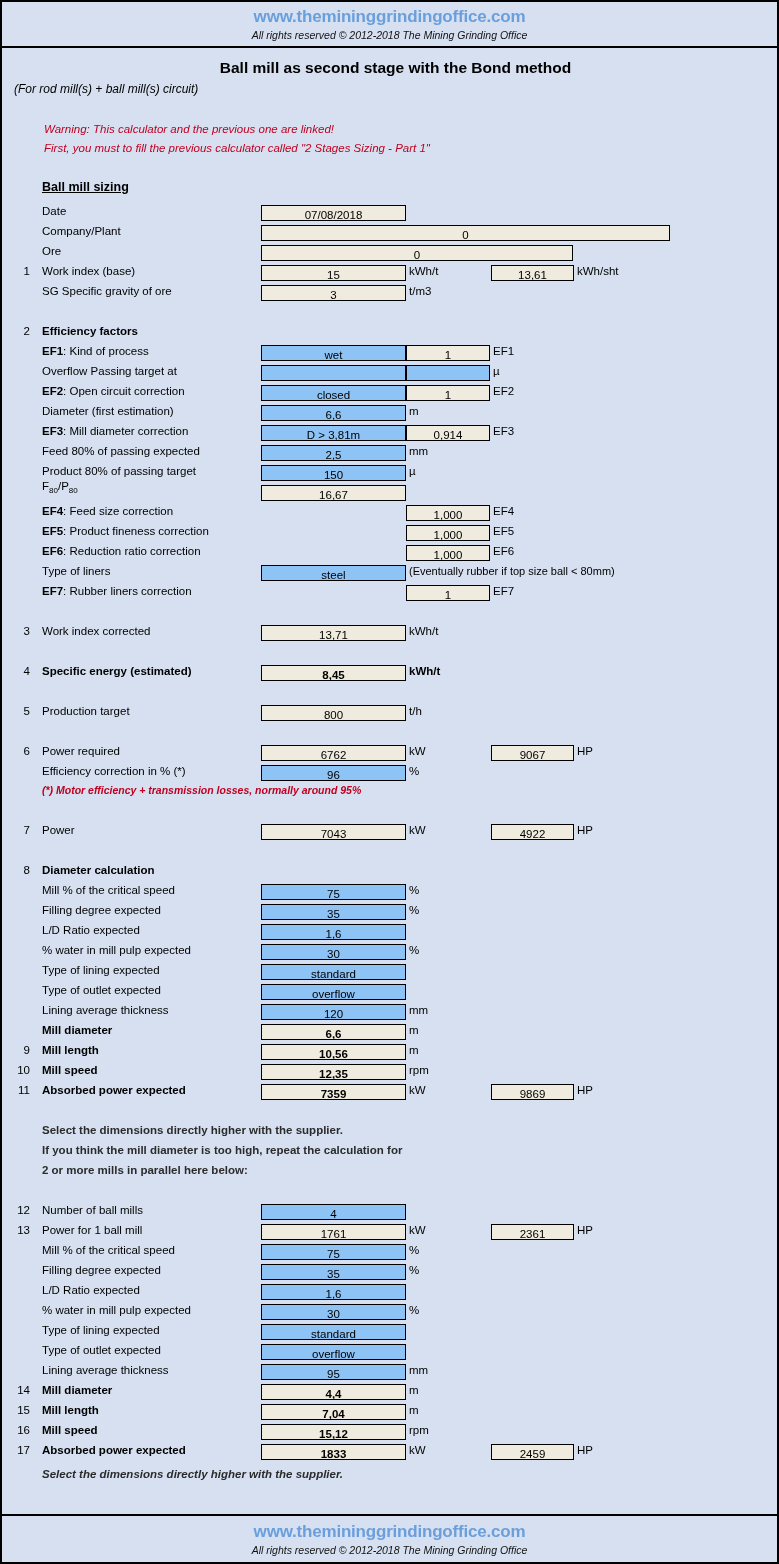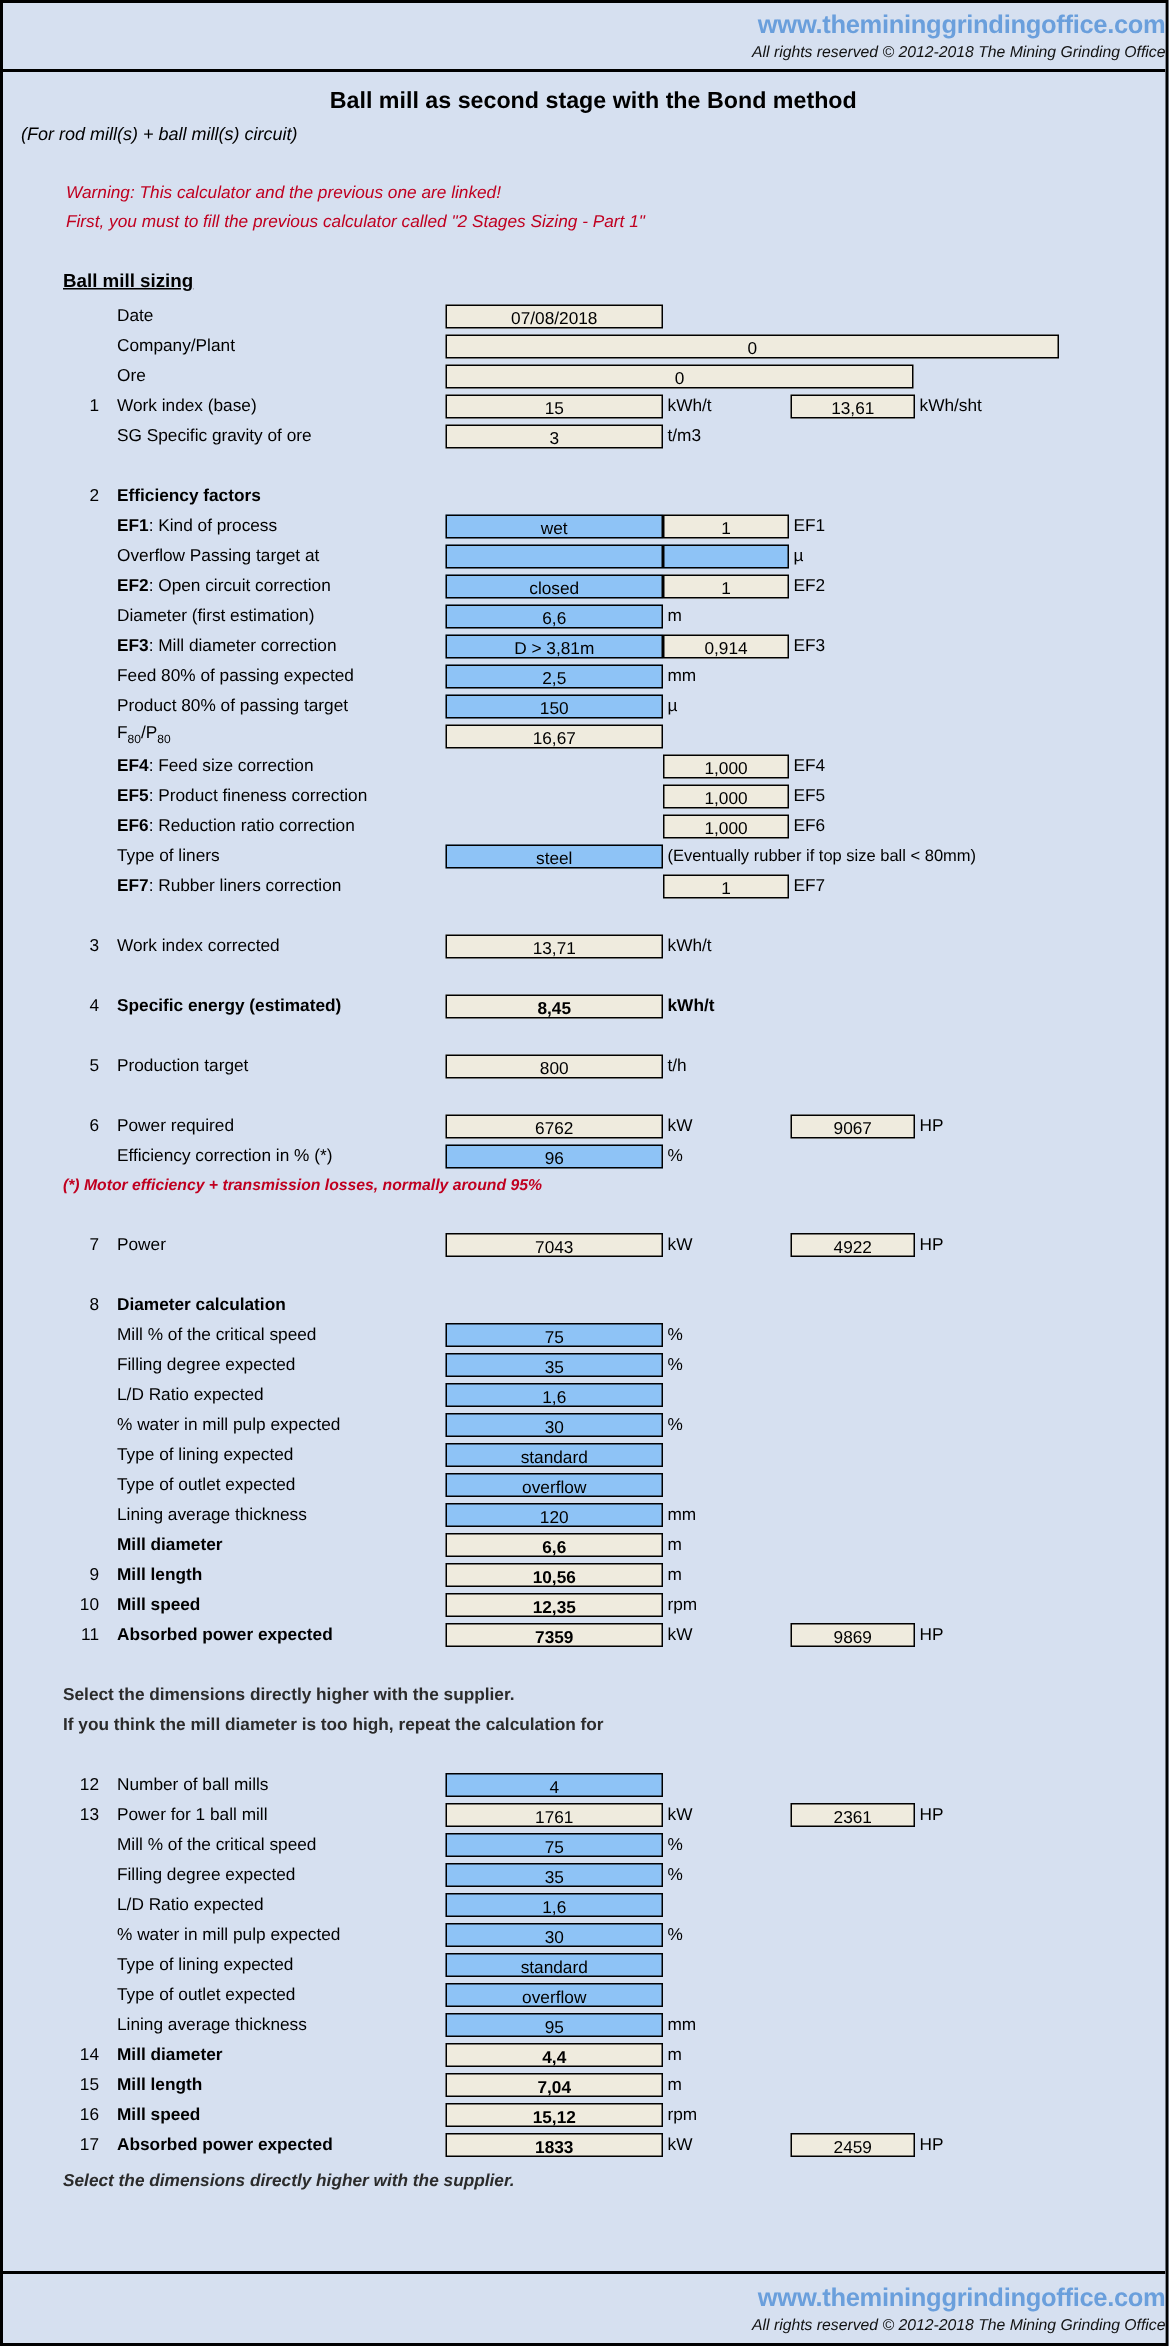--- a/index.html
+++ b/index.html
@@ -14,21 +14,21 @@
     width:779px;height:1564px;
     box-sizing:border-box;
     border:2px solid #000;
     background:#d6e0f0;
     overflow:hidden;
   }
   
   .banner{
     box-sizing:border-box;
     width:100%;
-    text-align:right;
+    text-align:center;
     background:#d6e0f0;
   }
   .banner-top{border-bottom:2px solid #000;padding:4px 0 3px;}
   .banner-bot{border-top:2px solid #000;padding:5px 0 4px;}
   .banner .site{
     color:#6a9fdc;
     font-weight:bold;
     font-size:17px;
     letter-spacing:-.2px;
     line-height:22px;
@@ -56,22 +56,21 @@
   .sect-title{
     font-weight:bold;font-size:12.5px;text-decoration:underline;
     padding-left:40px;padding-top:22px;padding-bottom:5px;
   }
   
   .rows{position:relative;margin-top:2px;}
   .row{
     position:relative;
     height:20px;
     display:flex;
-    align-items:center;
-    margin-left:36px;
+    align-items:flex-end;
   }
   .row.gap{height:20px;}
   .num{
     width:32px;flex:0 0 32px;
     font-size:11.5px;color:#000;
     text-align:right;padding-right:4px;
     line-height:20px;
     box-sizing:border-box;
   }
   .lbl{
@@ -417,20 +416,21 @@
       <div class="cell c-main beige bold">7359</div>
       <div class="unit" style="width:82px;flex:0 0 82px;">kW</div>
       <div class="cell c-hp beige">9869</div>
       <div class="unit">HP</div>
     </div>
 
     <div class="row gap"></div>
 
     <div class="note">Select the dimensions directly higher with the supplier.</div>
     <div class="note">If you think the mill diameter is too high, repeat the calculation for</div>
+    <div class="note">2 or more mills in parallel here below:</div>
 
     <div class="row gap"></div>
 
     <div class="row">
       <div class="num">12</div>
       <div class="lbl">Number of ball mills</div>
       <div class="cell c-main blue">4</div>
       <div class="unit"></div>
     </div>
 

